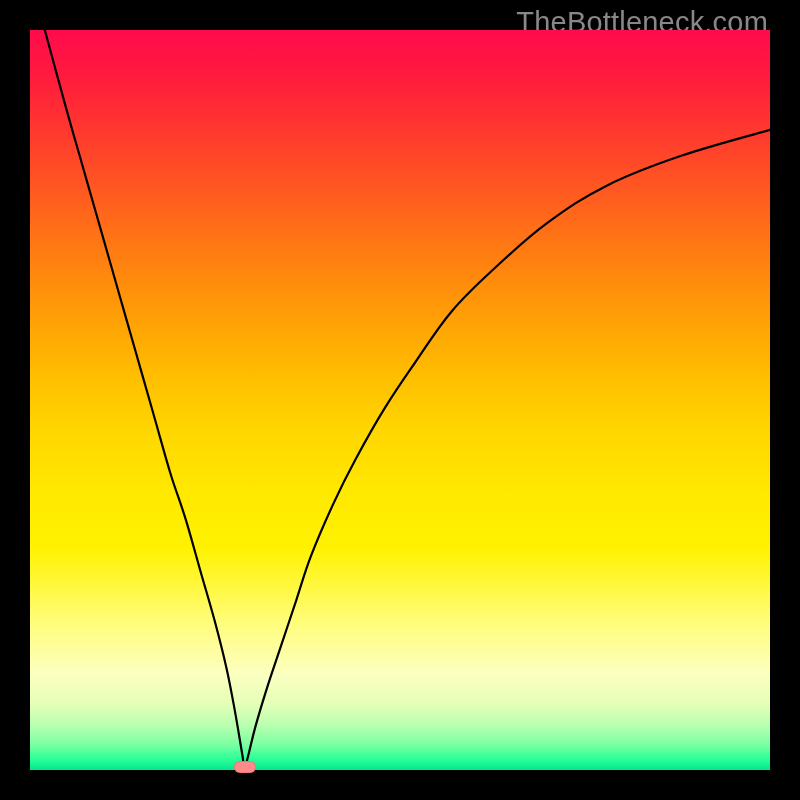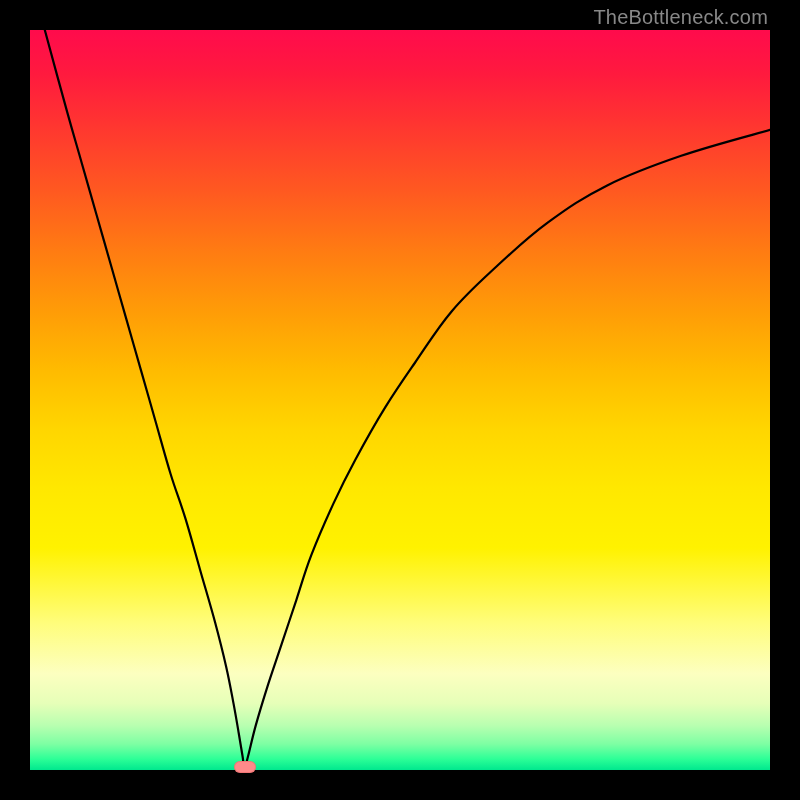--- a/index.html
+++ b/index.html
@@ -40,21 +40,21 @@
       #7dffa3 96.5%,
       #2dff97 98.5%,
       #00e88e 100%
     );
   }
   .watermark {
     position: absolute;
     top: 6px;
     right: 32px;
     color: #888;
-    font-size: 20px;
+    font-size: 29px;
     font-weight: 400;
     letter-spacing: 0.2px;
     user-select: none;
   }
   svg.curve {
     position: absolute;
     left: 0;
     top: 0;
     width: 740px;
     height: 740px;

